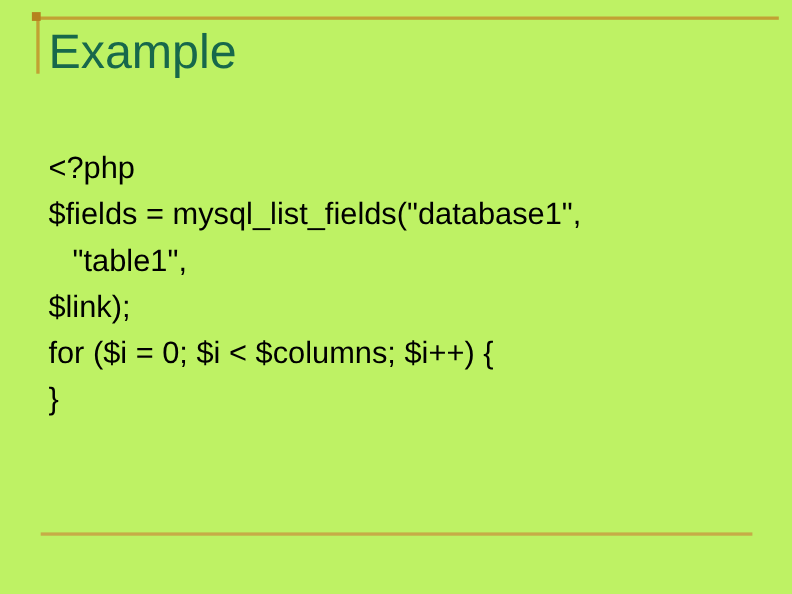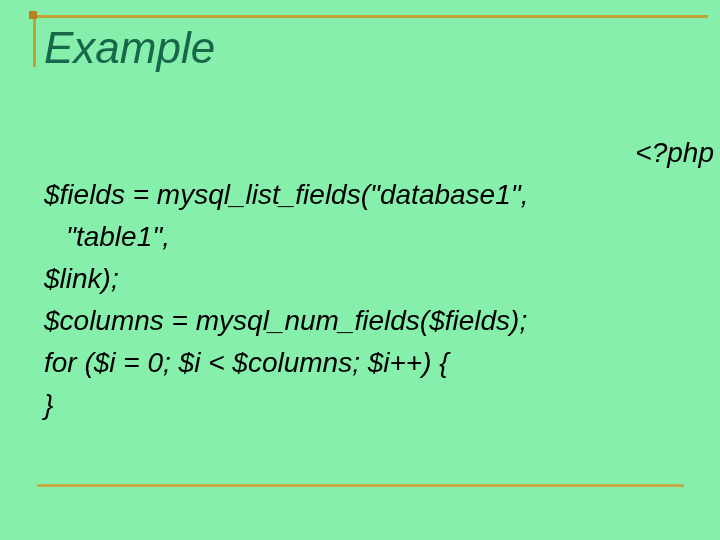--- a/index.html
+++ b/index.html
@@ -5,23 +5,22 @@
   html, body {
     margin: 0;
     padding: 0;
     background: #ffffff;
     font-family: "Liberation Sans", sans-serif;
   }
   .slide {
     position: relative;
     width: 720px;
     height: 540px;
-    background: #86efac;
+    background: #bef264;
     overflow: hidden;
-    font-style: italic;
   }
   
   .top-rule {
     position: absolute;
     left: 33px;
     top: 15px;
     width: 675px;
     height: 3px;
     background: #c1a233;
   }
@@ -79,21 +78,20 @@
 
 <div class="slide">
   <div class="top-rule"></div>
   <div class="left-rule"></div>
   <div class="corner-accent"></div>
   <div class="bottom-rule"></div>
 
   <div class="slide-title">Example</div>
 
   <div class="code-block">
-      <div class="code-line" style="padding-left: 0px; text-align: right;">&lt;?php</div>
+      <div class="code-line" style="padding-left: 0px;">&lt;?php</div>
       <div class="code-line" style="padding-left: 0px;">$fields = mysql_list_fields("database1",</div>
       <div class="code-line" style="padding-left: 22px;">"table1",</div>
       <div class="code-line" style="padding-left: 0px;">$link);</div>
-      <div class="code-line" style="padding-left: 0px;">$columns = mysql_num_fields($fields);</div>
       <div class="code-line" style="padding-left: 0px;">for ($i = 0; $i &lt; $columns; $i++) {</div>
       <div class="code-line" style="padding-left: 0px;">}</div>
     </div>
 </div>
 
 </body></html>

